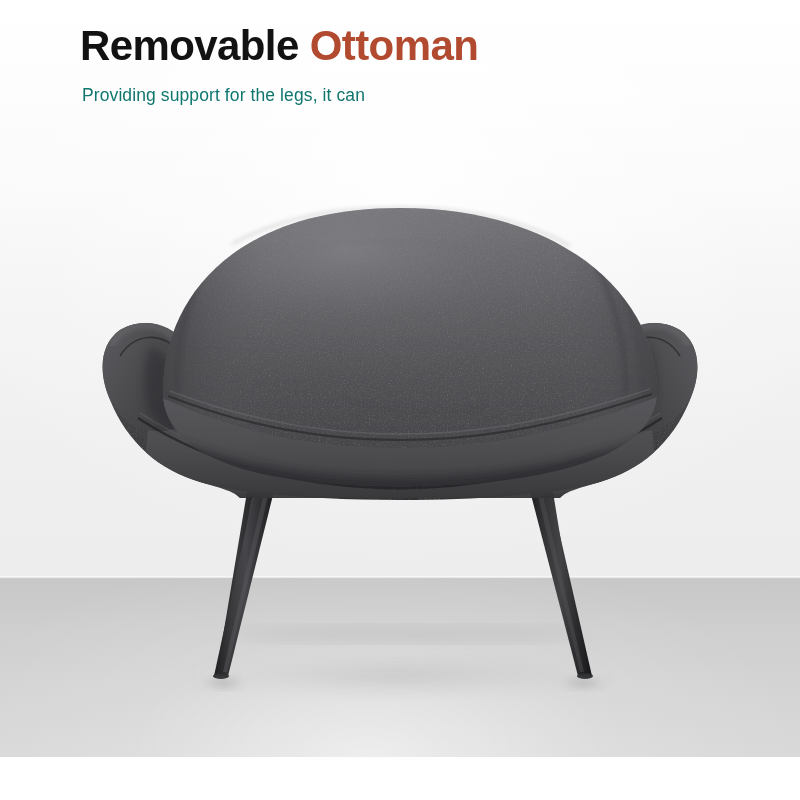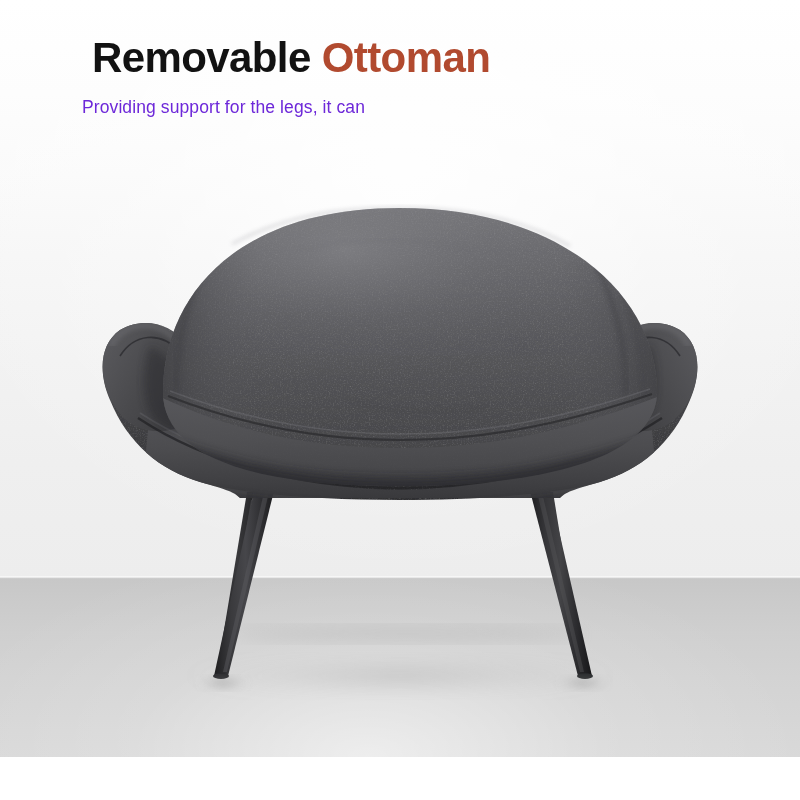--- a/index.html
+++ b/index.html
@@ -79,35 +79,35 @@
   }
 
   
   .header {
     position: absolute;
     left: 80px;
     top: 22px;
     width: 660px;
   }
   .title {
-    margin: 12px;
+    margin: 0;
     font-size: 42px;
     font-weight: 700;
     letter-spacing: -0.6px;
     line-height: 1.12;
     color: #121212;
     white-space: nowrap;
   }
   .title .accent { color: #b14a2f; }
   .subtitle {
     margin: 12px 0 0 2px;
     font-size: 17.5px;
     font-weight: 400;
     line-height: 1.62;
-    color: #6d28d9;
+    color: #0f766e;
     letter-spacing: 0.1px;
   }
   .subtitle span { display: block; }
 
   
   .ottoman {
     position: absolute;
     left: 0; top: 0;
     width: 800px; height: 800px;
   }

